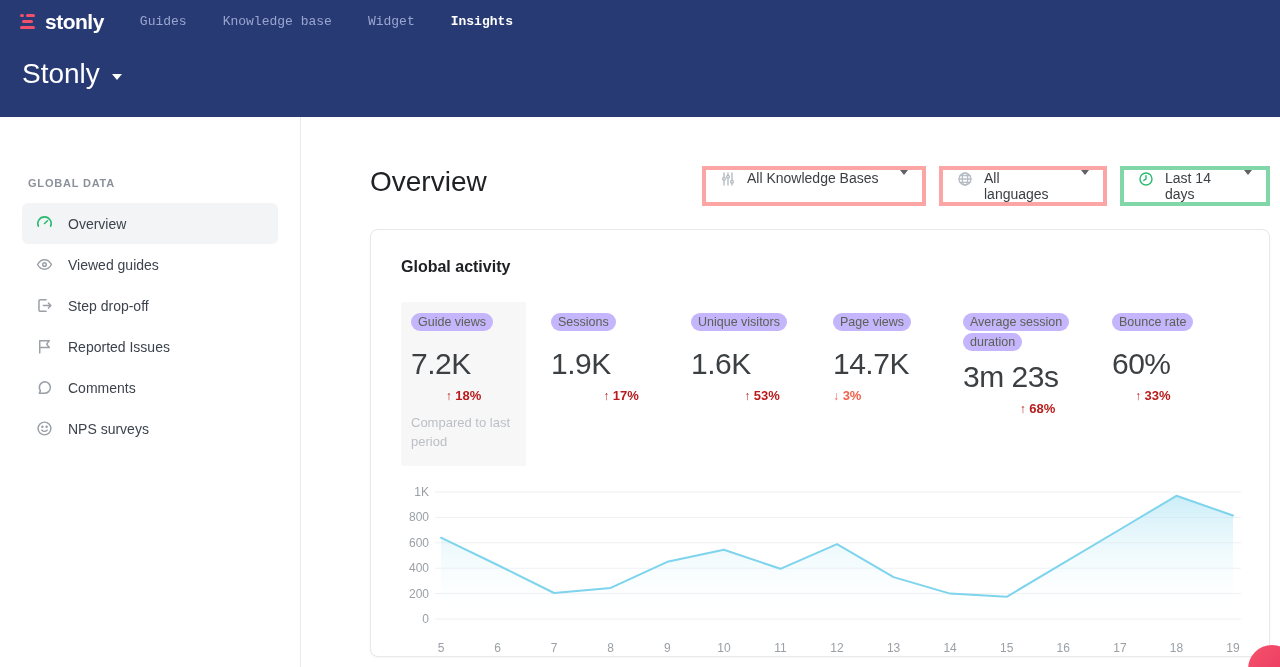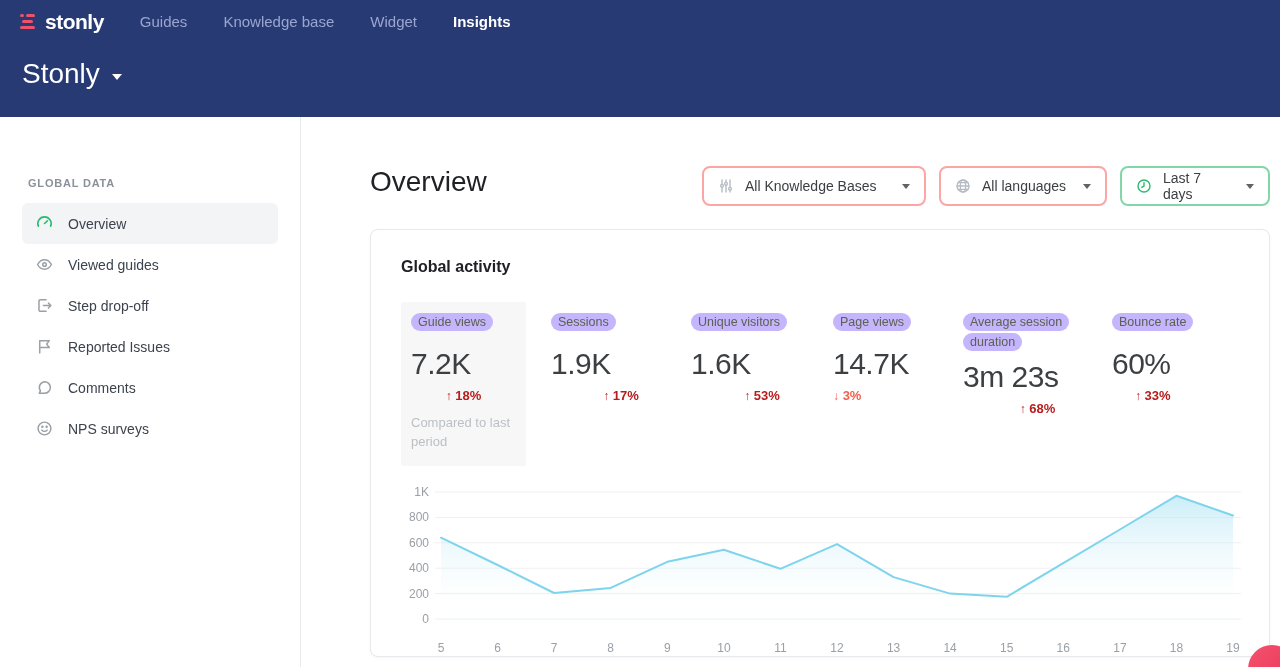--- a/index.html
+++ b/index.html
@@ -8,21 +8,21 @@
 
   
   .topbar { background:#283a74; height:117px; padding:0 20px; }
   .nav-row { display:flex; align-items:center; padding-top:9px; height:34px; }
   .logo { display:flex; align-items:center; gap:8px; cursor:pointer; }
   .logo-glyph { display:flex; flex-direction:column; gap:2.5px; width:17px; }
   .lg-row { display:flex; gap:2px; }
   .lg-bar { height:3.5px; border-radius:2px; background:#f0506a; }
   .logo-text { color:#fff; font-size:21px; font-weight:bold; letter-spacing:-0.5px; }
   .nav-links { display:flex; gap:36px; margin-left:36px; }
-  .nav-link { font-size:15px; color:#9aa6d0; cursor:pointer; }
+  .nav-link { font-size:13px; color:#9aa6d0; cursor:pointer;font-family:Liberation Mono, monospace; }
   .nav-link.active { color:#fff; font-weight:bold; }
   .workspace-row { display:flex; align-items:center; gap:12px; padding:24px 0 0 2px; }
   .workspace-name { color:#fff; font-size:28px; font-weight:400; }
   .caret-down-white { width:0; height:0; border-left:5px solid transparent;
     border-right:5px solid transparent; border-top:6px solid #fff; margin-top:5px; }
 
   
   .layout { display:flex; height:550px; }
   .sidebar { width:301px; border-right:1px solid #e9eaee; padding-top:60px; flex-shrink:0; }
   .sidebar-label { margin:0 0 14px 28px; font-size:11px; font-weight:bold;
@@ -32,22 +32,22 @@
     color:#3c434d; cursor:pointer; }
   .side-item.active { background:#f3f4f6; }
   .side-icon { width:17px; height:17px; display:flex; align-items:center; color:#9aa0a6; }
   .side-item.active .side-icon { color:#2abb70; }
 
   .main { flex:1; padding-left:69px; padding-right:10px; }
   .main-header { display:flex; align-items:flex-start; justify-content:space-between;
     padding-top:49px; }
   .page-title { font-size:28px; font-weight:400; color:#202124; }
   .filters { display:flex; gap:13px; }
-  .filter { height:40px; border:2px solid #fca5a5; border-radius:8px; background:#fff;
-    display:flex; align-items:center; padding:0 14px; font-size:14px; color:#3c4043;
+  .filter { height:40px; border:4px solid #fca5a5; border-radius:0; background:#fff;
+    display:flex; padding:0 14px; font-size:14px; color:#3c4043;
     cursor:pointer; }
   .filter.green { border-color:#82d7a8; }
   .filter .f-icon { width:17px; height:17px; margin-right:10px; color:#b6bcc4;
     display:flex; align-items:center; }
   .filter.green .f-icon { color:#2abb70; }
   .filter .f-label { flex:1; }
   .caret-down { width:0; height:0; border-left:4.5px solid transparent;
     border-right:4.5px solid transparent; border-top:5.5px solid #5f6368; margin-left:14px; }
   .filter.kb { width:224px; } .filter.lang { width:168px; } .filter.date { width:150px; }
 
@@ -207,21 +207,21 @@
           <span class="f-label">All languages</span>
           <span class="caret-down"></span>
         </div>
         <div class="filter green date">
           <span class="f-icon">
             <svg viewBox="0 0 16 16" width="16" height="16" fill="none" stroke="currentColor" stroke-width="1.4" stroke-linecap="round">
               <circle cx="8" cy="8" r="6"></circle>
                 <path d="M8 4.8 V8 L5.8 9.4"></path>
             </svg>
             </span>
-          <span class="f-label">Last 7 days</span>
+          <span class="f-label">Last 14 days</span>
           <span class="caret-down"></span>
         </div>
       </div>
     </div>
 
     <div class="card">
       <div class="card-title">Global activity</div>
 
       <div class="metrics">
         <div class="metric selected">

